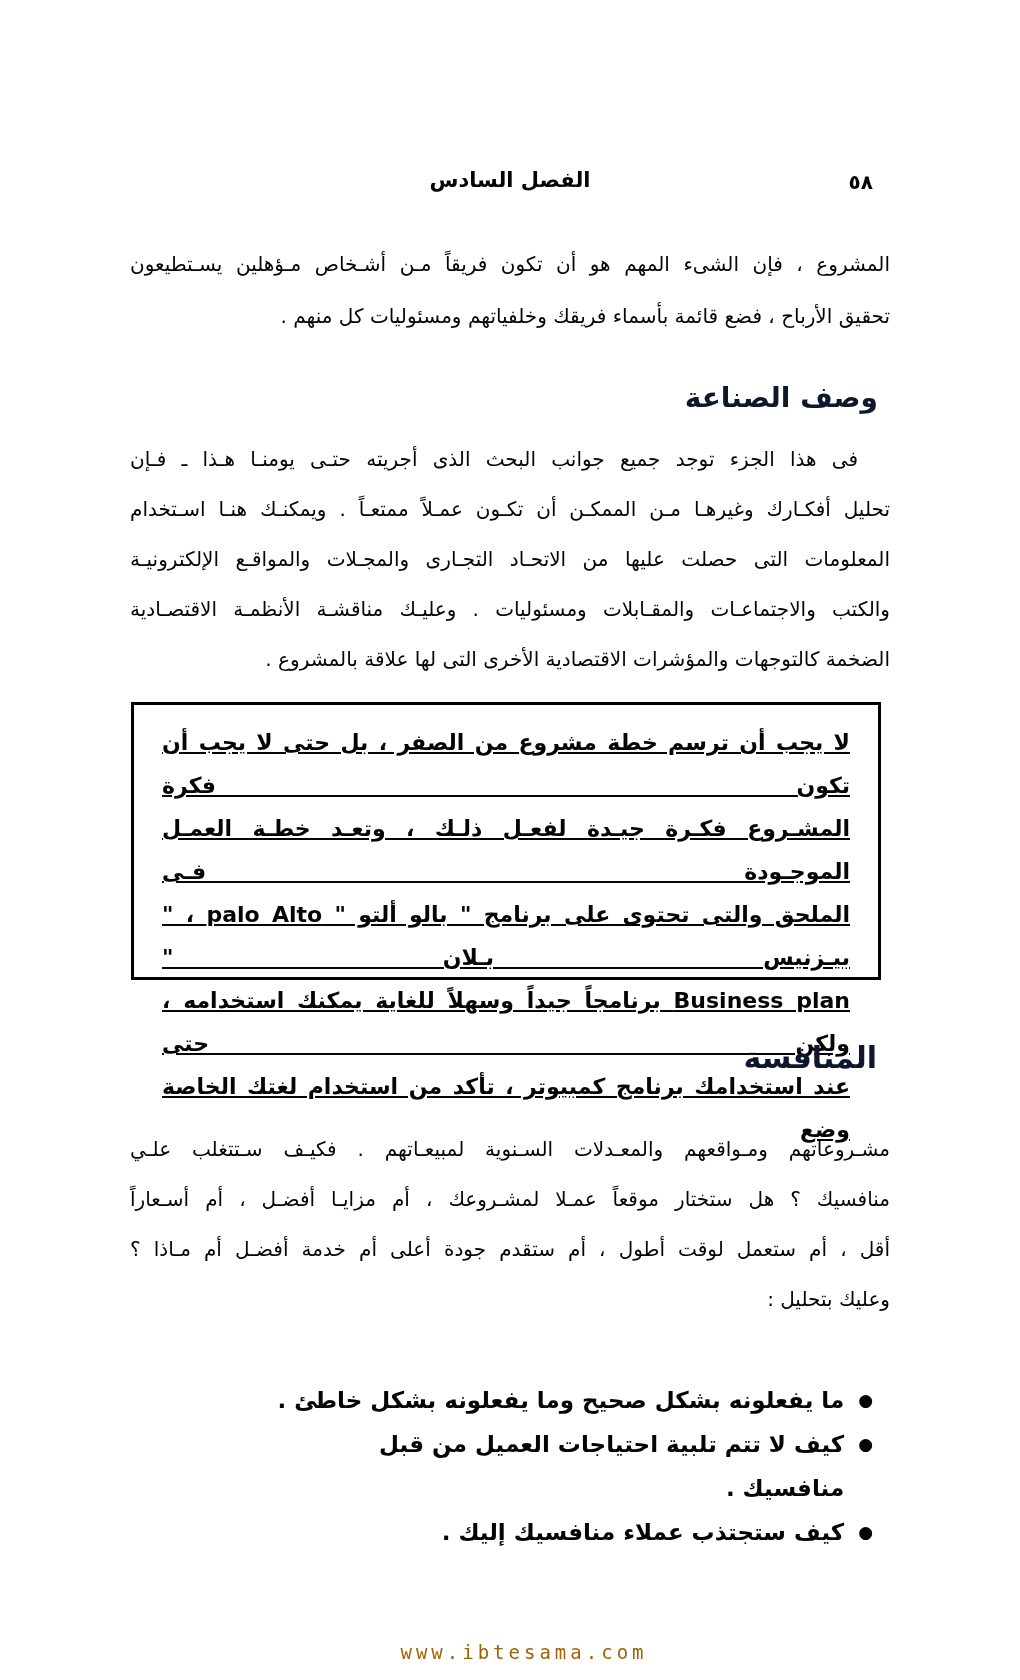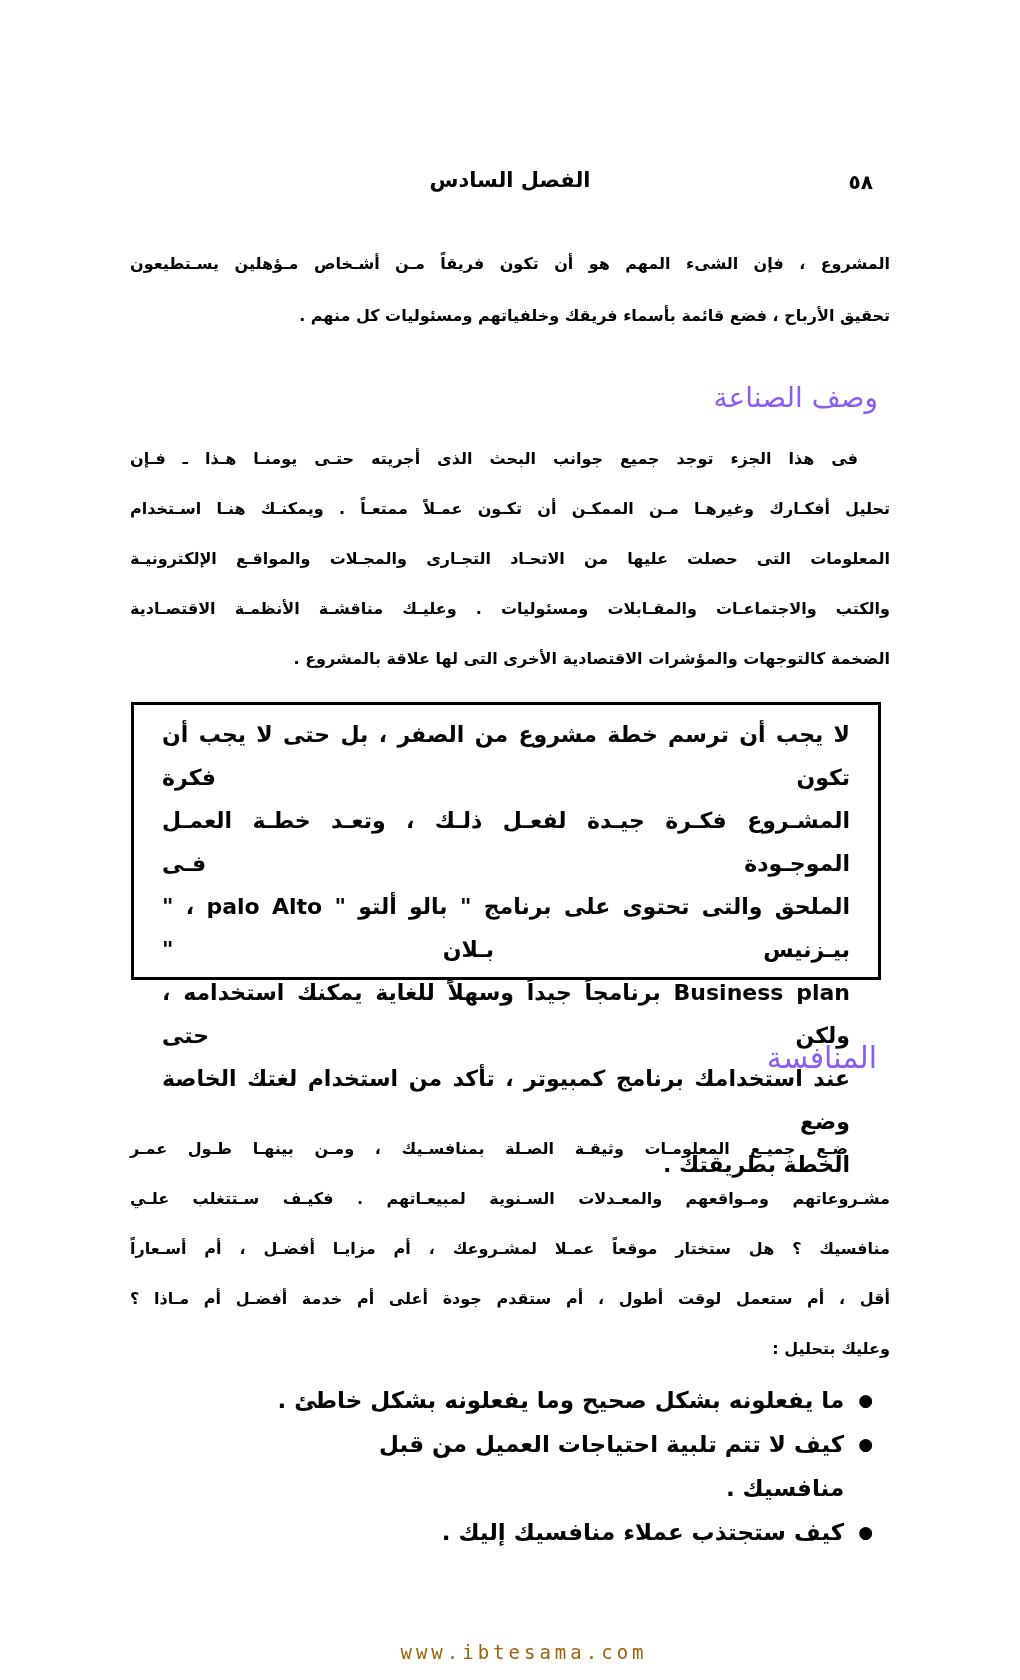--- a/index.html
+++ b/index.html
@@ -22,48 +22,49 @@
     text-align: center;
     font-size: 21px; font-weight: 700;
   }
   .page-number {
     position: absolute; right: 147px; top: 2px;
     font-size: 20px; font-weight: 700;
   }
   
   .para { position: absolute; right: 130px; width: 760px; direction: rtl; }
   .line {
-    font-size: 16px; font-weight: 700;
+    font-size: 20px; font-weight: 400;
     line-height: 50px;
     white-space: normal;
     text-align: justify;
     text-align-last: justify;
   }
   .line.endline { text-align: left; text-align-last: right; margin-left: 33px; }
   .intro .line { line-height: 52px; }
   .indent1 { text-indent: 32px; }
   .indent2 { text-indent: 42px; }
   
   .sec-heading {
     position: absolute;
-    font-weight: 400;
+    font-weight: 700;
     direction: rtl;
     text-align: right;
-    color: #8b5cf6;
+    color: #0f172a;
   }
   .heading-industry { top: 381px; right: 142px; font-size: 28px; }
   .heading-competition { top: 1040px; right: 143px; font-size: 30px; }
   
   .note-box {
     position: absolute;
     left: 131px; top: 702px;
     width: 750px; height: 278px;
     border: 3px solid #000;
-    padding: 8px 28px 0 28px;
+    padding: 16px 28px 0 28px;
     direction: rtl;
+    text-decoration: underline;
   }
   .note-box .line {
     font-size: 22px; font-weight: 700;
     line-height: 43px;
   }
   
   .bullet-list {
     position: absolute;
     top: 1378px; right: 147px;
     width: 600px;
@@ -120,27 +121,25 @@
     <p class="line">والكتب والاجتماعـات والمقـابلات ومسئوليات . وعليـك مناقشـة الأنظمـة الاقتصـادية</p>
     <p class="line endline">الضخمة كالتوجهات والمؤشرات الاقتصادية الأخرى التى لها علاقة بالمشروع .</p>
   </section>
 
   <div class="note-box">
     <p class="line">لا يجب أن ترسم خطة مشروع من الصفر ، بل حتى لا يجب أن تكون فكرة</p>
     <p class="line">المشـروع فكـرة جيـدة لفعـل ذلـك ، وتعـد خطـة العمـل الموجـودة فـى</p>
     <p class="line">الملحق والتى تحتوى على برنامج " بالو ألتو " palo Alto ، " بيـزنيس بـلان "</p>
     <p class="line">Business plan برنامجاً جيداً وسهلاً للغاية يمكنك استخدامه ، ولكن حتى</p>
     <p class="line">عند استخدامك برنامج كمبيوتر ، تأكد من استخدام لغتك الخاصة وضع</p>
-    <p class="line endline">الخطة بطريقتك .</p>
   </div>
 
   <h2 class="sec-heading heading-competition">المنافسة</h2>
 
   <section class="para" style="top:1124px">
-    <p class="line indent2">ضـع جميـع المعلومـات وثيقـة الصـلة بمنافسـيك ، ومـن بينهـا طـول عمـر</p>
     <p class="line">مشـروعاتهم ومـواقعهم والمعـدلات السـنوية لمبيعـاتهم . فكيـف سـتتغلب علـي</p>
     <p class="line">منافسيك ؟ هل ستختار موقعاً عمـلا لمشـروعك ، أم مزايـا أفضـل ، أم أسـعاراً</p>
     <p class="line">أقل ، أم ستعمل لوقت أطول ، أم ستقدم جودة أعلى أم خدمة أفضـل أم مـاذا ؟</p>
     <p class="line endline">وعليك بتحليل :</p>
   </section>
 
   <ul class="bullet-list">
     <li class="bullet-item">
       <span class="bullet-dot">●</span>
       <span>ما يفعلونه بشكل صحيح وما يفعلونه بشكل خاطئ .</span>

